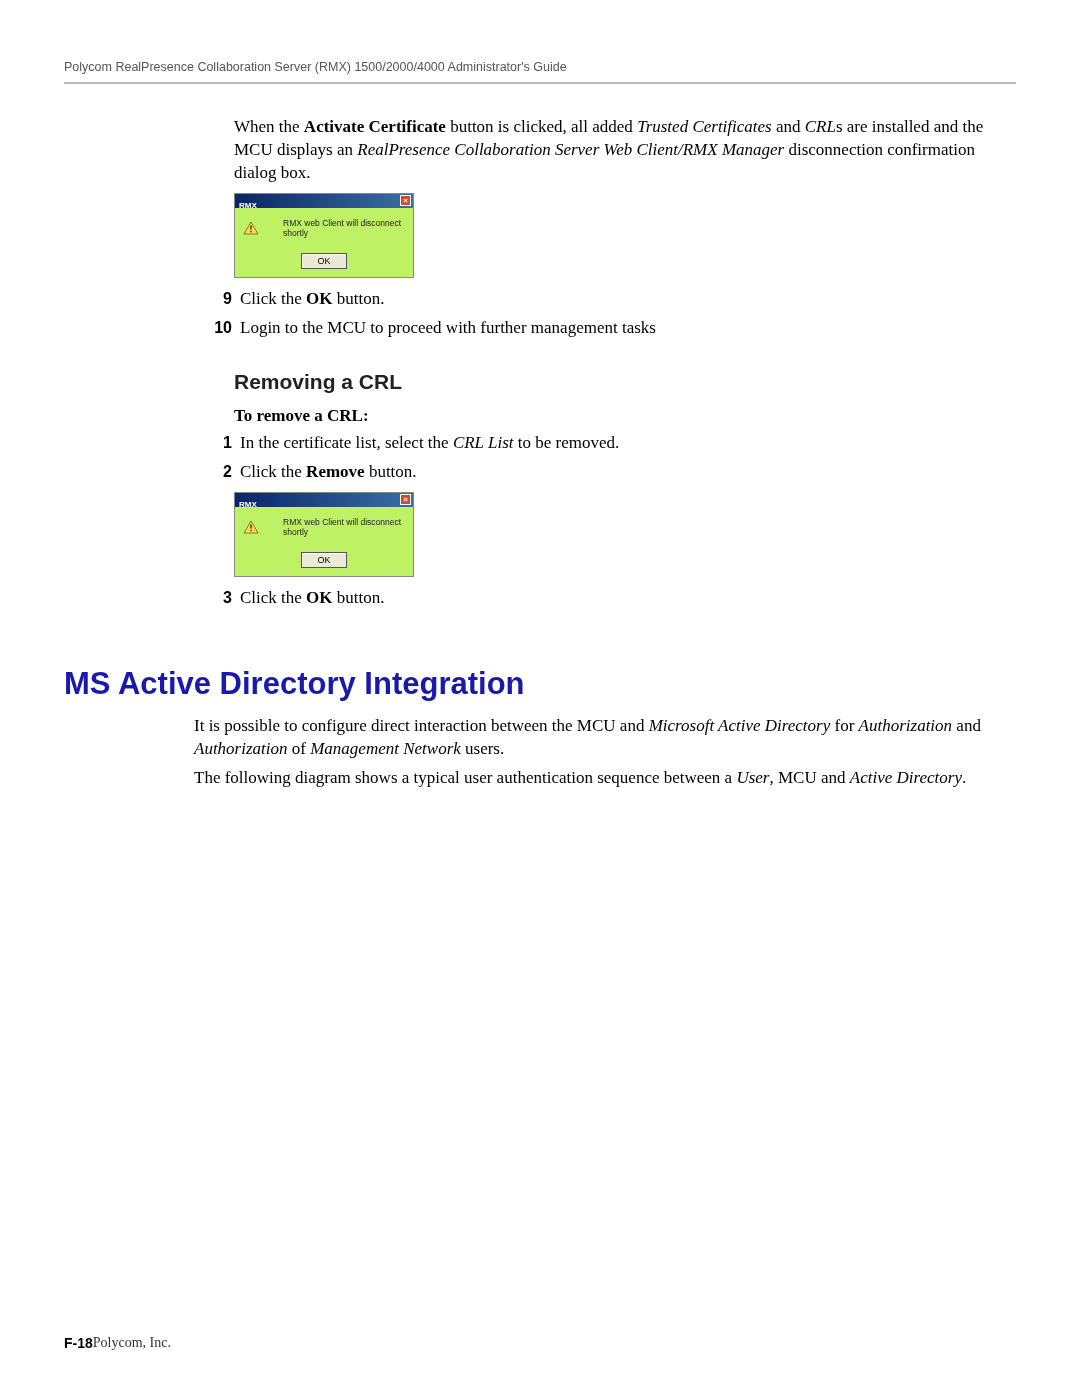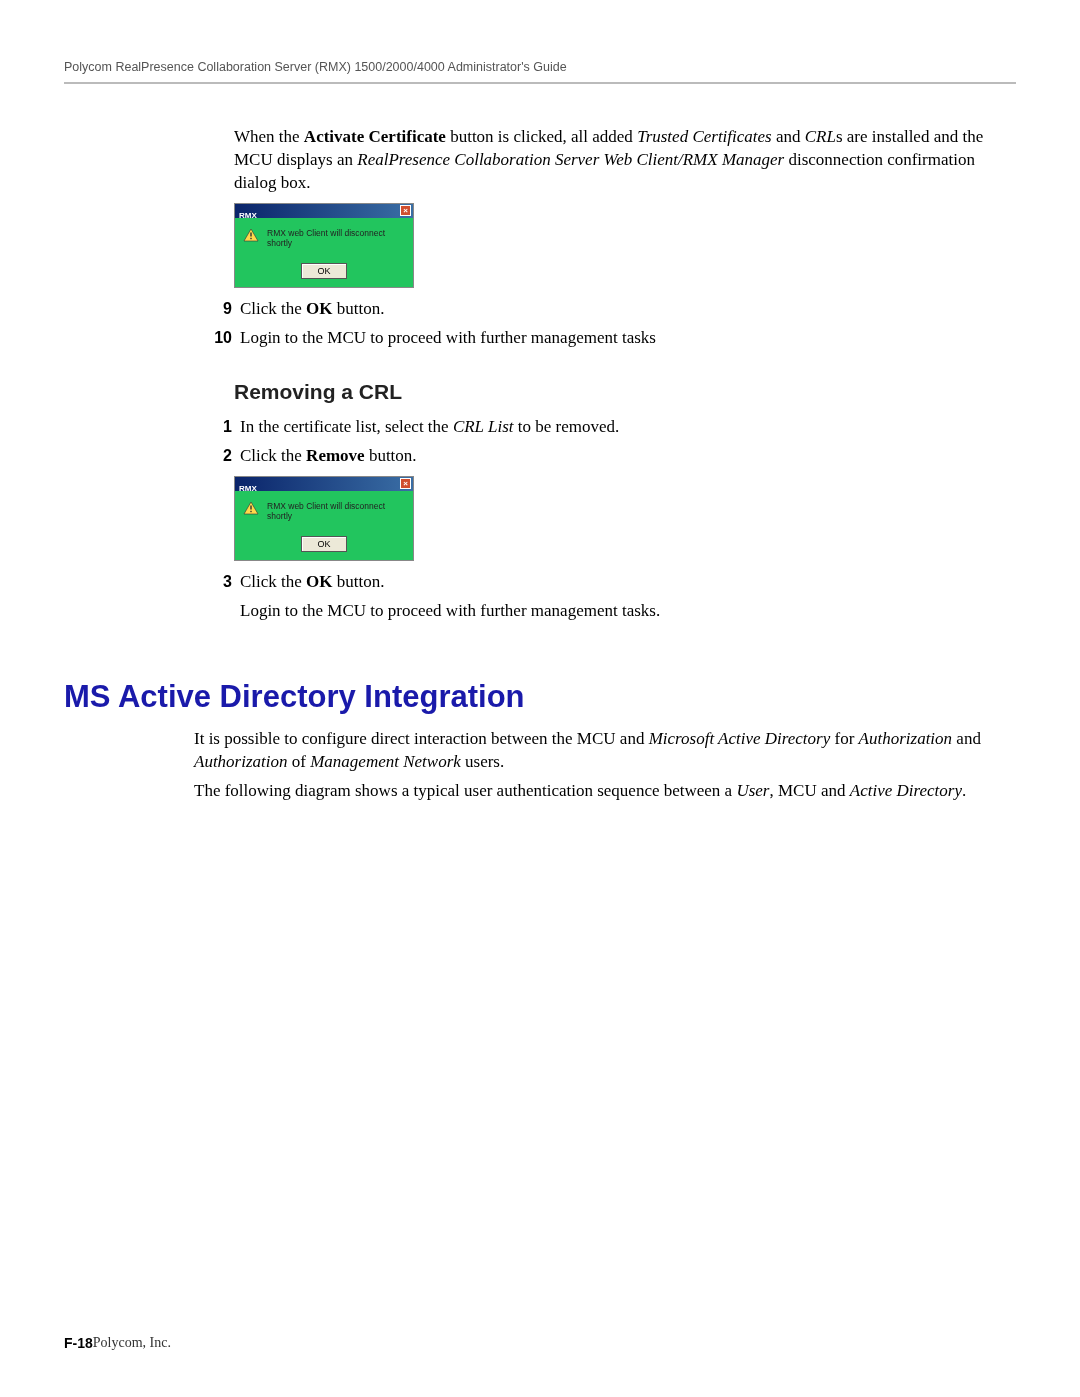--- a/index.html
+++ b/index.html
@@ -13,39 +13,39 @@
   }
   .page {
     padding: 60px 64px 50px 64px;
   }
   .header {
     font-family: Arial, Helvetica, sans-serif;
     font-size: 12.5px;
     color: #555;
     padding-bottom: 8px;
     border-bottom: 2px solid #bbb;
-    margin-bottom: 42px;
+    margin-bottom: 32px;
   }
   .content-block {
     margin-left: 170px;
     margin-right: 10px;
   }
   .para {
     font-size: 17px;
     line-height: 1.35;
     margin-bottom: 6px;
   }
   .it { font-style: italic; }
   .bd { font-weight: bold; }
   .dialog-img {
     margin: 8px 0 10px 0;
     width: 180px;
     border: 1px solid #888;
     font-family: Tahoma, Arial, sans-serif;
-    background: #22c55e;
+    background: #bef264;
   }
   .dialog-titlebar {
     height: 14px;
     background: linear-gradient(to right, #0a246a, #3a6ea5);
     position: relative;
     padding: 0 2px;
   }
   .dialog-title {
     color: #fff;
     font-size: 8px;
@@ -63,22 +63,22 @@
     border: 1px solid #fff;
     color: #fff;
     font-size: 8px;
     line-height: 9px;
     text-align: center;
     font-weight: bold;
   }
   .dialog-body {
     padding: 10px 8px 8px 8px;
     display: flex;
-    align-items: flex-start;
-    gap: 8px;
+    align-items: center;
+    gap: 24px;
   }
   .warn-icon {
     width: 16px;
     height: 14px;
   }
   .warn-icon svg { display: block; }
   .dialog-msg {
     font-size: 8.5px;
     color: #222;
     line-height: 1.2;
@@ -203,20 +203,21 @@
         </div>
       </div>
       <div class="num-row">
         <div class="num">10</div>
         <div class="num-text">Login to the MCU to proceed with further management tasks</div>
       </div>
     </div>
 
     <div class="h2">Removing a CRL</div>
 
+    <div class="subhead">To remove a CRL:</div>
 
     <div class="num-list">
       <div class="num-row">
         <div class="num">1</div>
         <div class="num-text">
           <span>In the certificate list, select the </span><span class="it">CRL List</span><span> to be removed.</span>
         </div>
       </div>
       <div class="num-row">
         <div class="num">2</div>
@@ -249,21 +250,20 @@
 
     <div class="num-list">
       <div class="num-row">
         <div class="num">3</div>
         <div class="num-text">
           <span>Click the </span><span class="bd">OK</span><span> button.</span>
         </div>
       </div>
     </div>
 
-    <p class="para" style="margin-left:6px;">Login to the MCU to proceed with further management tasks.</p>
 
   </div>
 
   <div class="h1">MS Active Directory Integration</div>
 
   <div class="content-block" style="margin-left:130px;">
     <p class="para">
       <span>It is possible to configure direct interaction between the MCU and </span><span class="it">Microsoft Active Directory</span><span> for </span><span class="it">Authorization</span><span> and </span><span class="it">Authorization</span><span> of </span><span class="it">Management Network</span><span> users.</span>
     </p>
     <p class="para">

